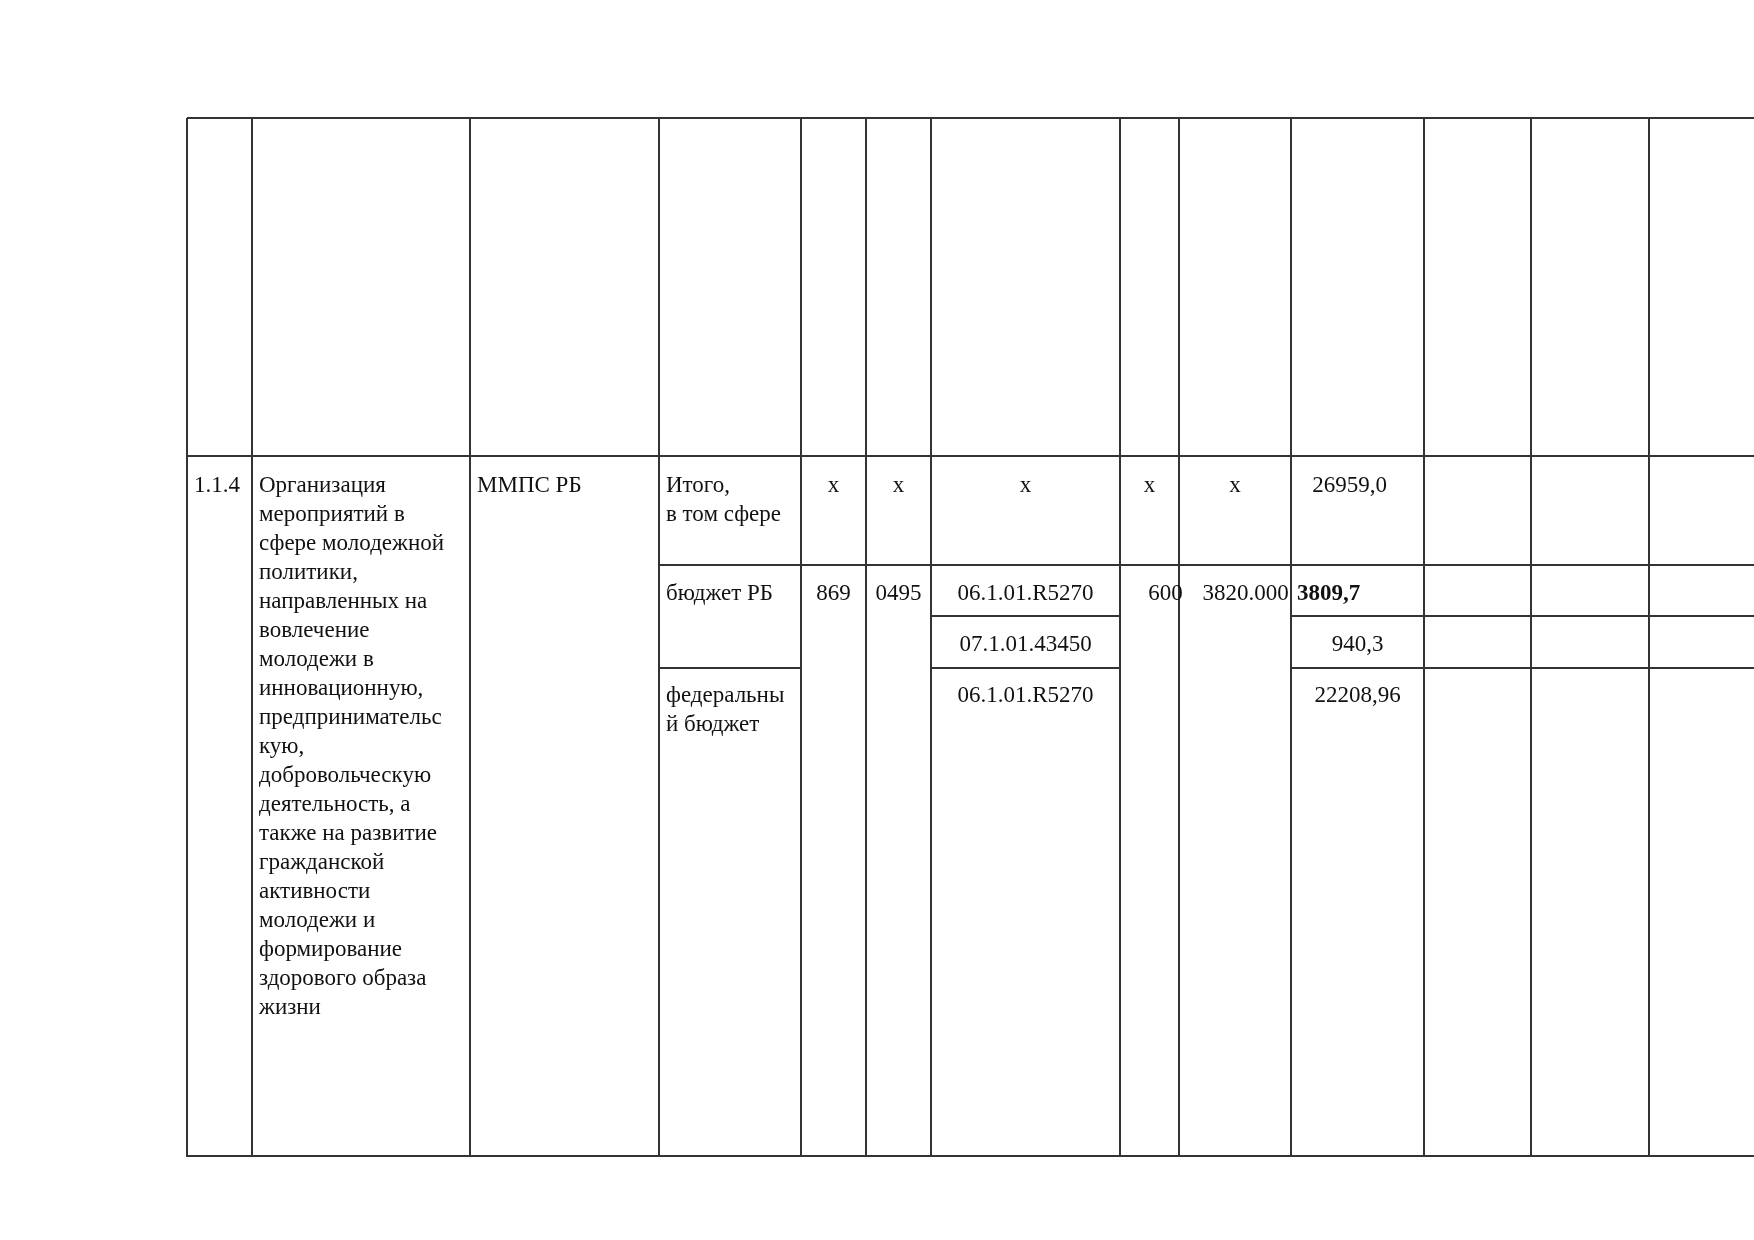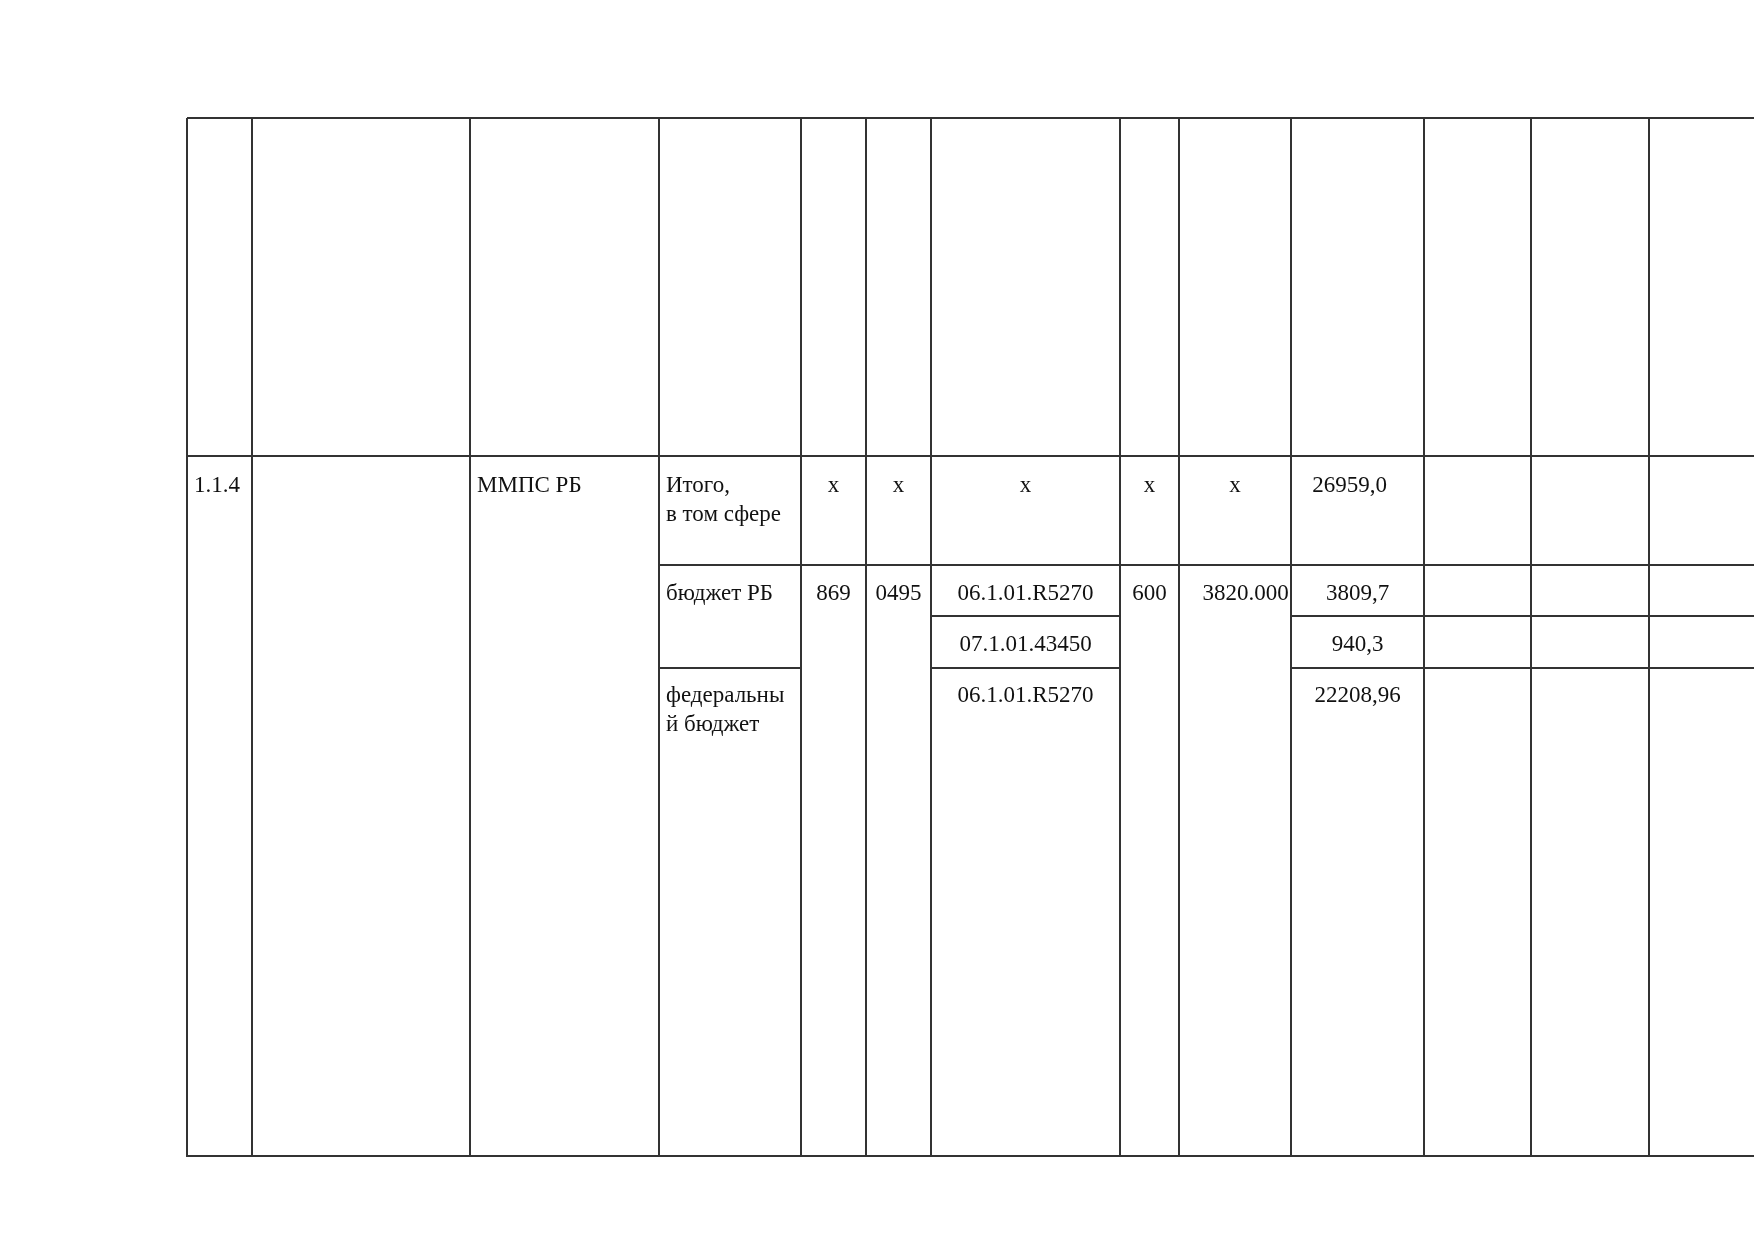--- a/index.html
+++ b/index.html
@@ -37,39 +37,58 @@
   <div class="vl" style="left:1075px; top:118px; height:1039px;"></div>
   <div class="vl" style="left:1134px; top:118px; height:1039px;"></div>
   <div class="vl" style="left:1246px; top:118px; height:1039px;"></div>
   <div class="vl" style="left:1379px; top:118px; height:1039px;"></div>
   <div class="vl" style="left:1486px; top:118px; height:1039px;"></div>
   <div class="vl" style="left:1604px; top:118px; height:1039px;"></div>
   <div class="vl" style="left:1722px; top:118px; height:1039px;"></div>
 
   <div class="txt" style="left:150px; top:470px;">1.1.4</div>
 
+  <div class="txt" style="left:215px; top:470px;">Организация
+мероприятий в
+сфере молодежной
+политики,
+направленных на
+вовлечение
+молодежи в
+инновационную,
+предпринимательс
+кую,
+добровольческую
+деятельность, а
+также на развитие
+гражданской
+активности
+молодежи и
+формирование
+здорового образа
+жизни</div>
 
   <div class="txt" style="left:433px; top:470px;">ММПС РБ</div>
 
   <div class="txt" style="left:622px; top:470px;">Итого,
 в том сфере</div>
   <div class="txt c" style="left:757px; width:65px; top:470px;">х</div>
   <div class="txt c" style="left:822px; width:65px; top:470px;">х</div>
   <div class="txt c" style="left:887px; width:189px; top:470px;">х</div>
   <div class="txt c" style="left:1076px; width:59px; top:470px;">х</div>
   <div class="txt c" style="left:1135px; width:112px; top:470px;">х</div>
   <div class="txt c" style="left:1247px; width:117px; top:470px;text-align:center;">26959,0</div>
 
   <div class="txt" style="left:622px; top:578px;">бюджет РБ</div>
   <div class="txt c" style="left:757px; width:65px; top:578px;">869</div>
   <div class="txt c" style="left:822px; width:65px; top:578px;">0495</div>
   <div class="txt c" style="left:887px; width:189px; top:578px;">06.1.01.R5270</div>
-  <div class="txt c" style="left:1076px; width:59px; top:578px;">600</div>
+  <div class="txt c" style="left:1076px; width:59px; top:578px;padding-left:16px;">600</div>
   <div class="txt c" style="left:1135px; width:133px; top:578px;">3820.000</div>
-  <div class="txt c" style="left:1247px; width:133px; top:578px;">3809,7</div>
+  <div class="txt c" style="left:1218px; width:133px; top:578px;font-weight:bold;">3809,7</div>
 
   <div class="txt c" style="left:887px; width:189px; top:629px;">07.1.01.43450</div>
   <div class="txt c" style="left:1247px; width:133px; top:629px;text-align:center;">940,3</div>
 
   <div class="txt" style="left:622px; top:680px;">федеральны
 й бюджет</div>
   <div class="txt c" style="left:887px; width:189px; top:680px;">06.1.01.R5270</div>
   <div class="txt c" style="left:1247px; width:133px; top:680px;">22208,96</div>
 
 </div>

